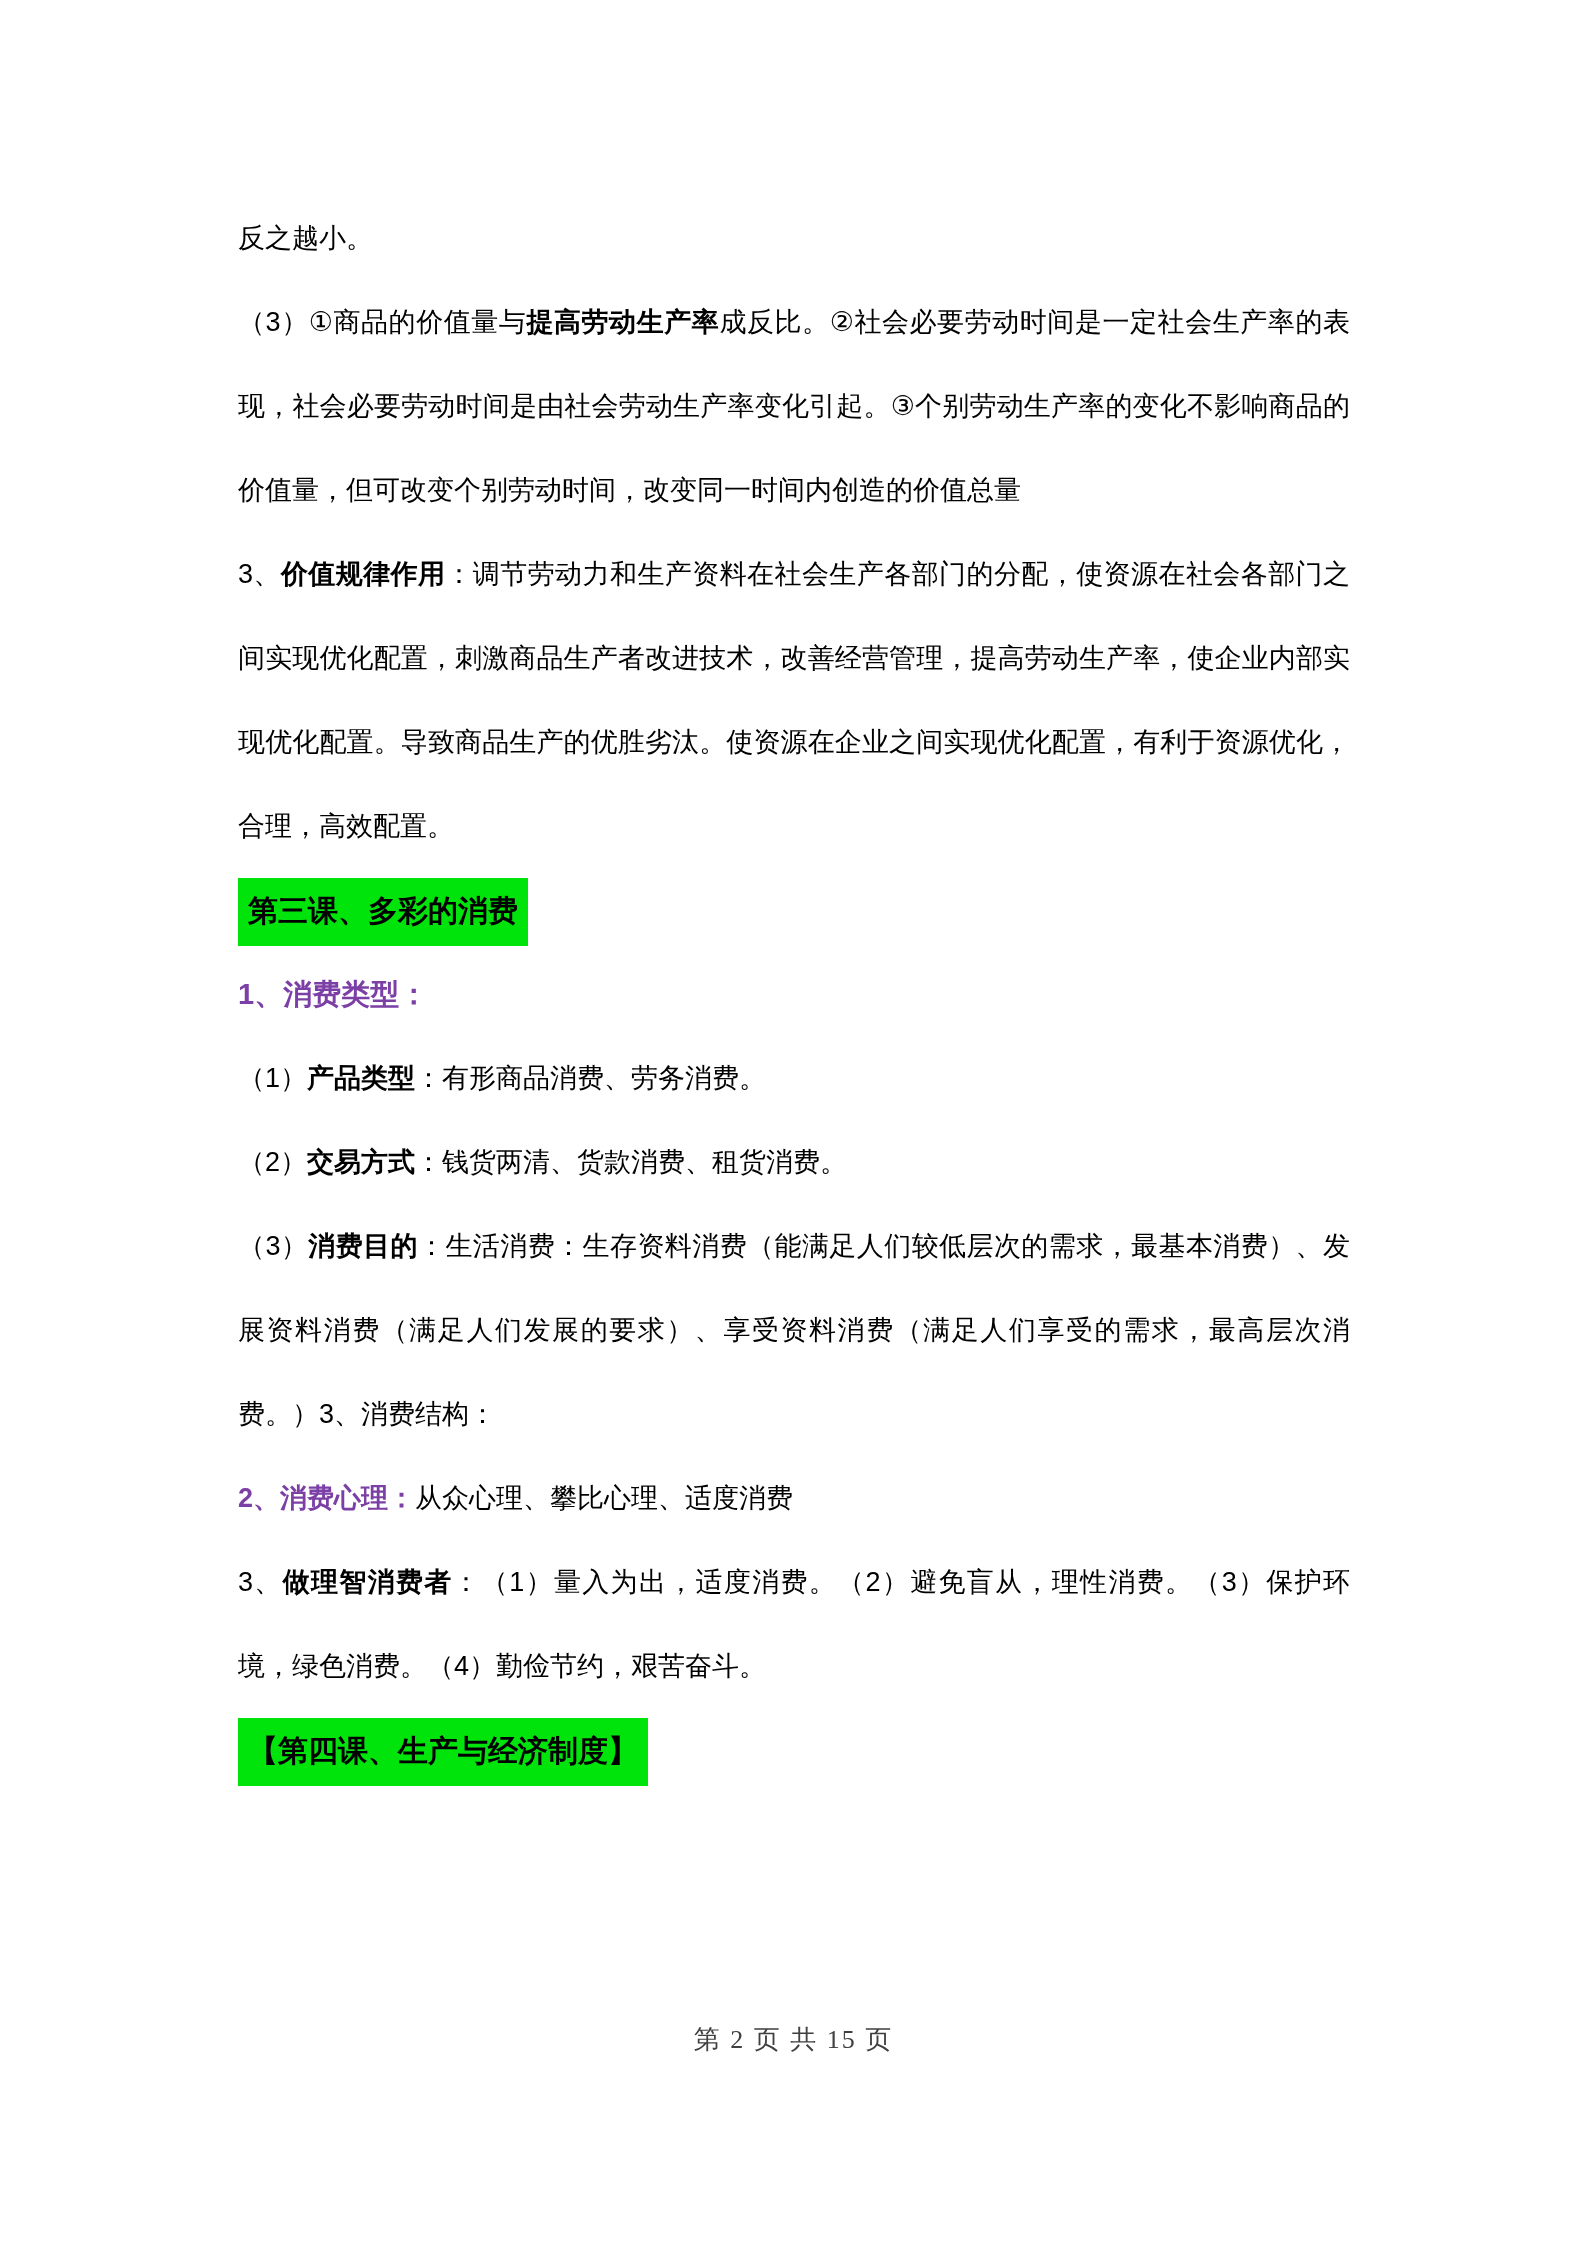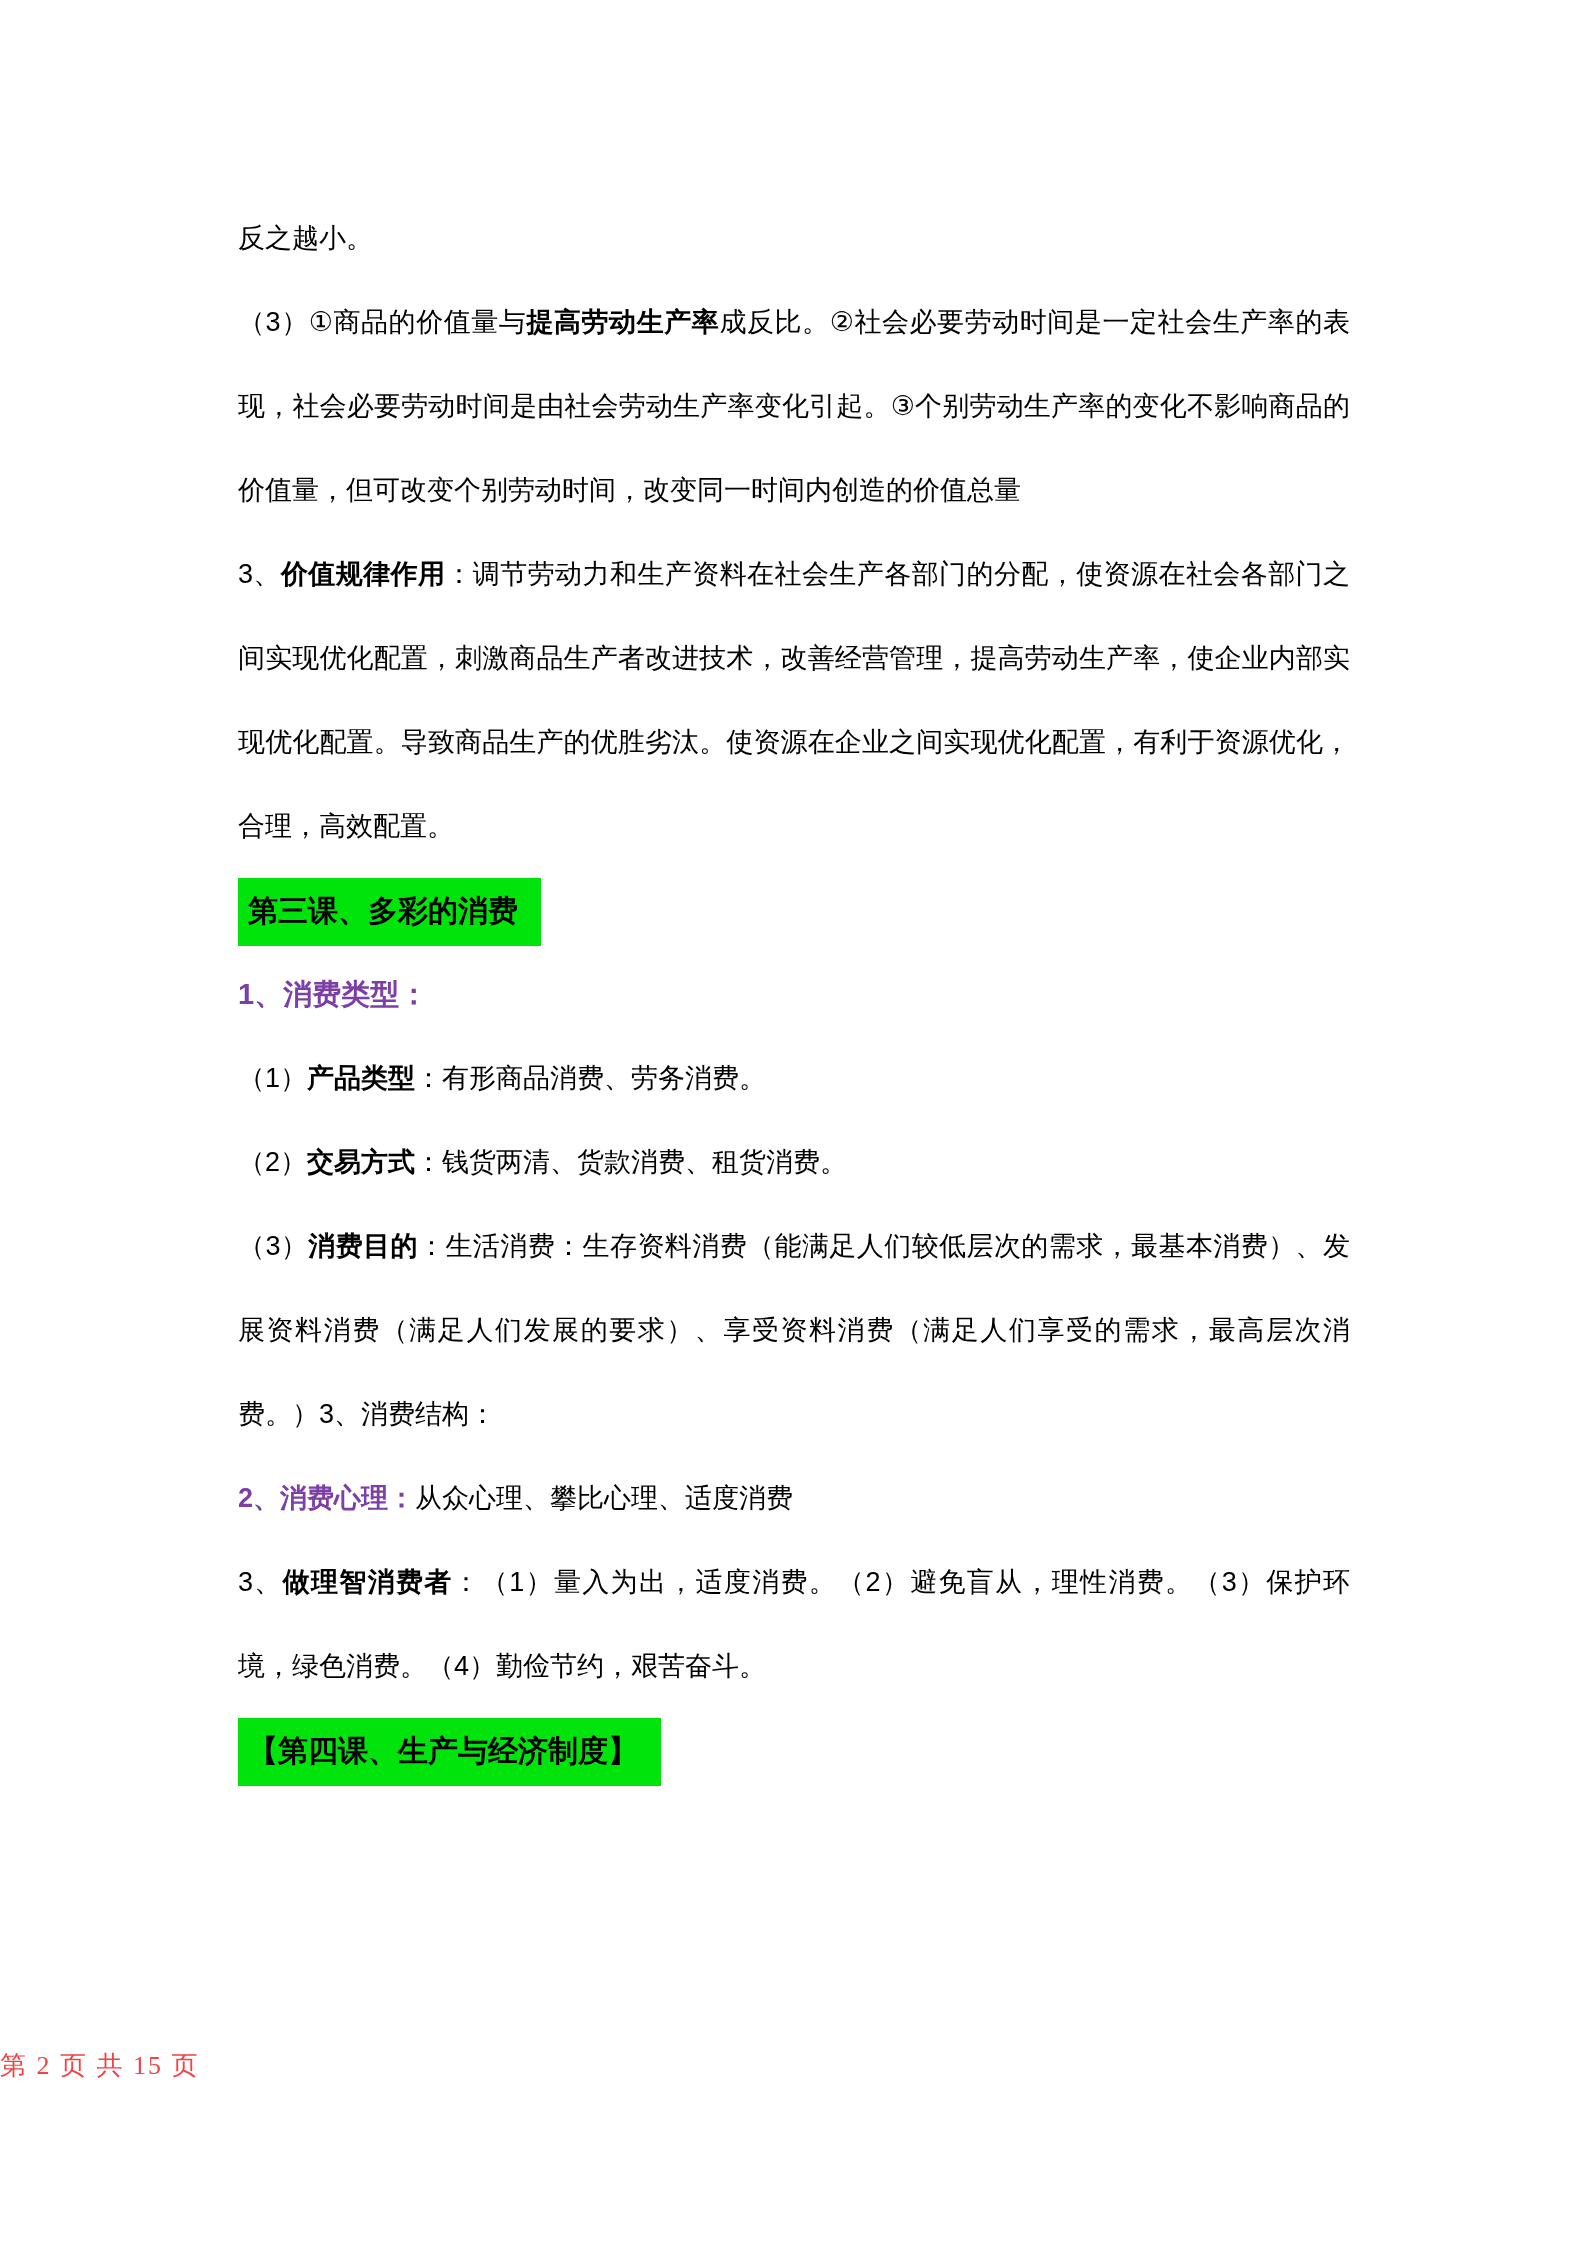--- a/index.html
+++ b/index.html
@@ -33,33 +33,32 @@
   .purple{color:var(--purple,#7B3FA6);font-weight:700;}
   p.h-purple{font-weight:700;color:var(--purple,#7B3FA6);font-size:29px;}
   p.h-green{text-align:left;}
   span.hl{
     display:inline-block;
     background:var(--green,#00E30B);
     color:#000;
     font-weight:700;
     font-size:30px;
     line-height:1.15;
-    padding:16px 23px 17px 10px;
+    padding:16px 10px 17px 10px;
     vertical-align:middle;
   }
   .footer{
     position:absolute;
     left:0;right:0;
     top:2022px;
-    text-align:left;
+    text-align:center;
     font-family:"Liberation Serif","DejaVu Serif",serif;
     font-size:26px;
-    color:#ef4444;
+    color:#404040;
     letter-spacing:2px;
-    margin-top:26px;
   }
 </style>
 </head>
 <body>
 
 <div class="page">
   <div class="doc-body">
       <p class="blk p"><span>反之越小。</span></p>
       <p class="blk p"><span>（3）①商品的价值量与</span><span class="b">提高劳动生产率</span><span>成反比。②社会必要劳动时间是一定社会生产率的表现，社会必要劳动时间是由社会劳动生产率变化引起。③个别劳动生产率的变化不影响商品的价值量，但可改变个别劳动时间，改变同一时间内创造的价值总量</span></p>
       <p class="blk p"><span>3、</span><span class="b">价值规律作用</span><span>：调节劳动力和生产资料在社会生产各部门的分配，使资源在社会各部门之间实现优化配置，刺激商品生产者改进技术，改善经营管理，提高劳动生产率，使企业内部实现优化配置。导致商品生产的优胜劣汰。使资源在企业之间实现优化配置，有利于资源优化，合理，高效配置。</span></p>

